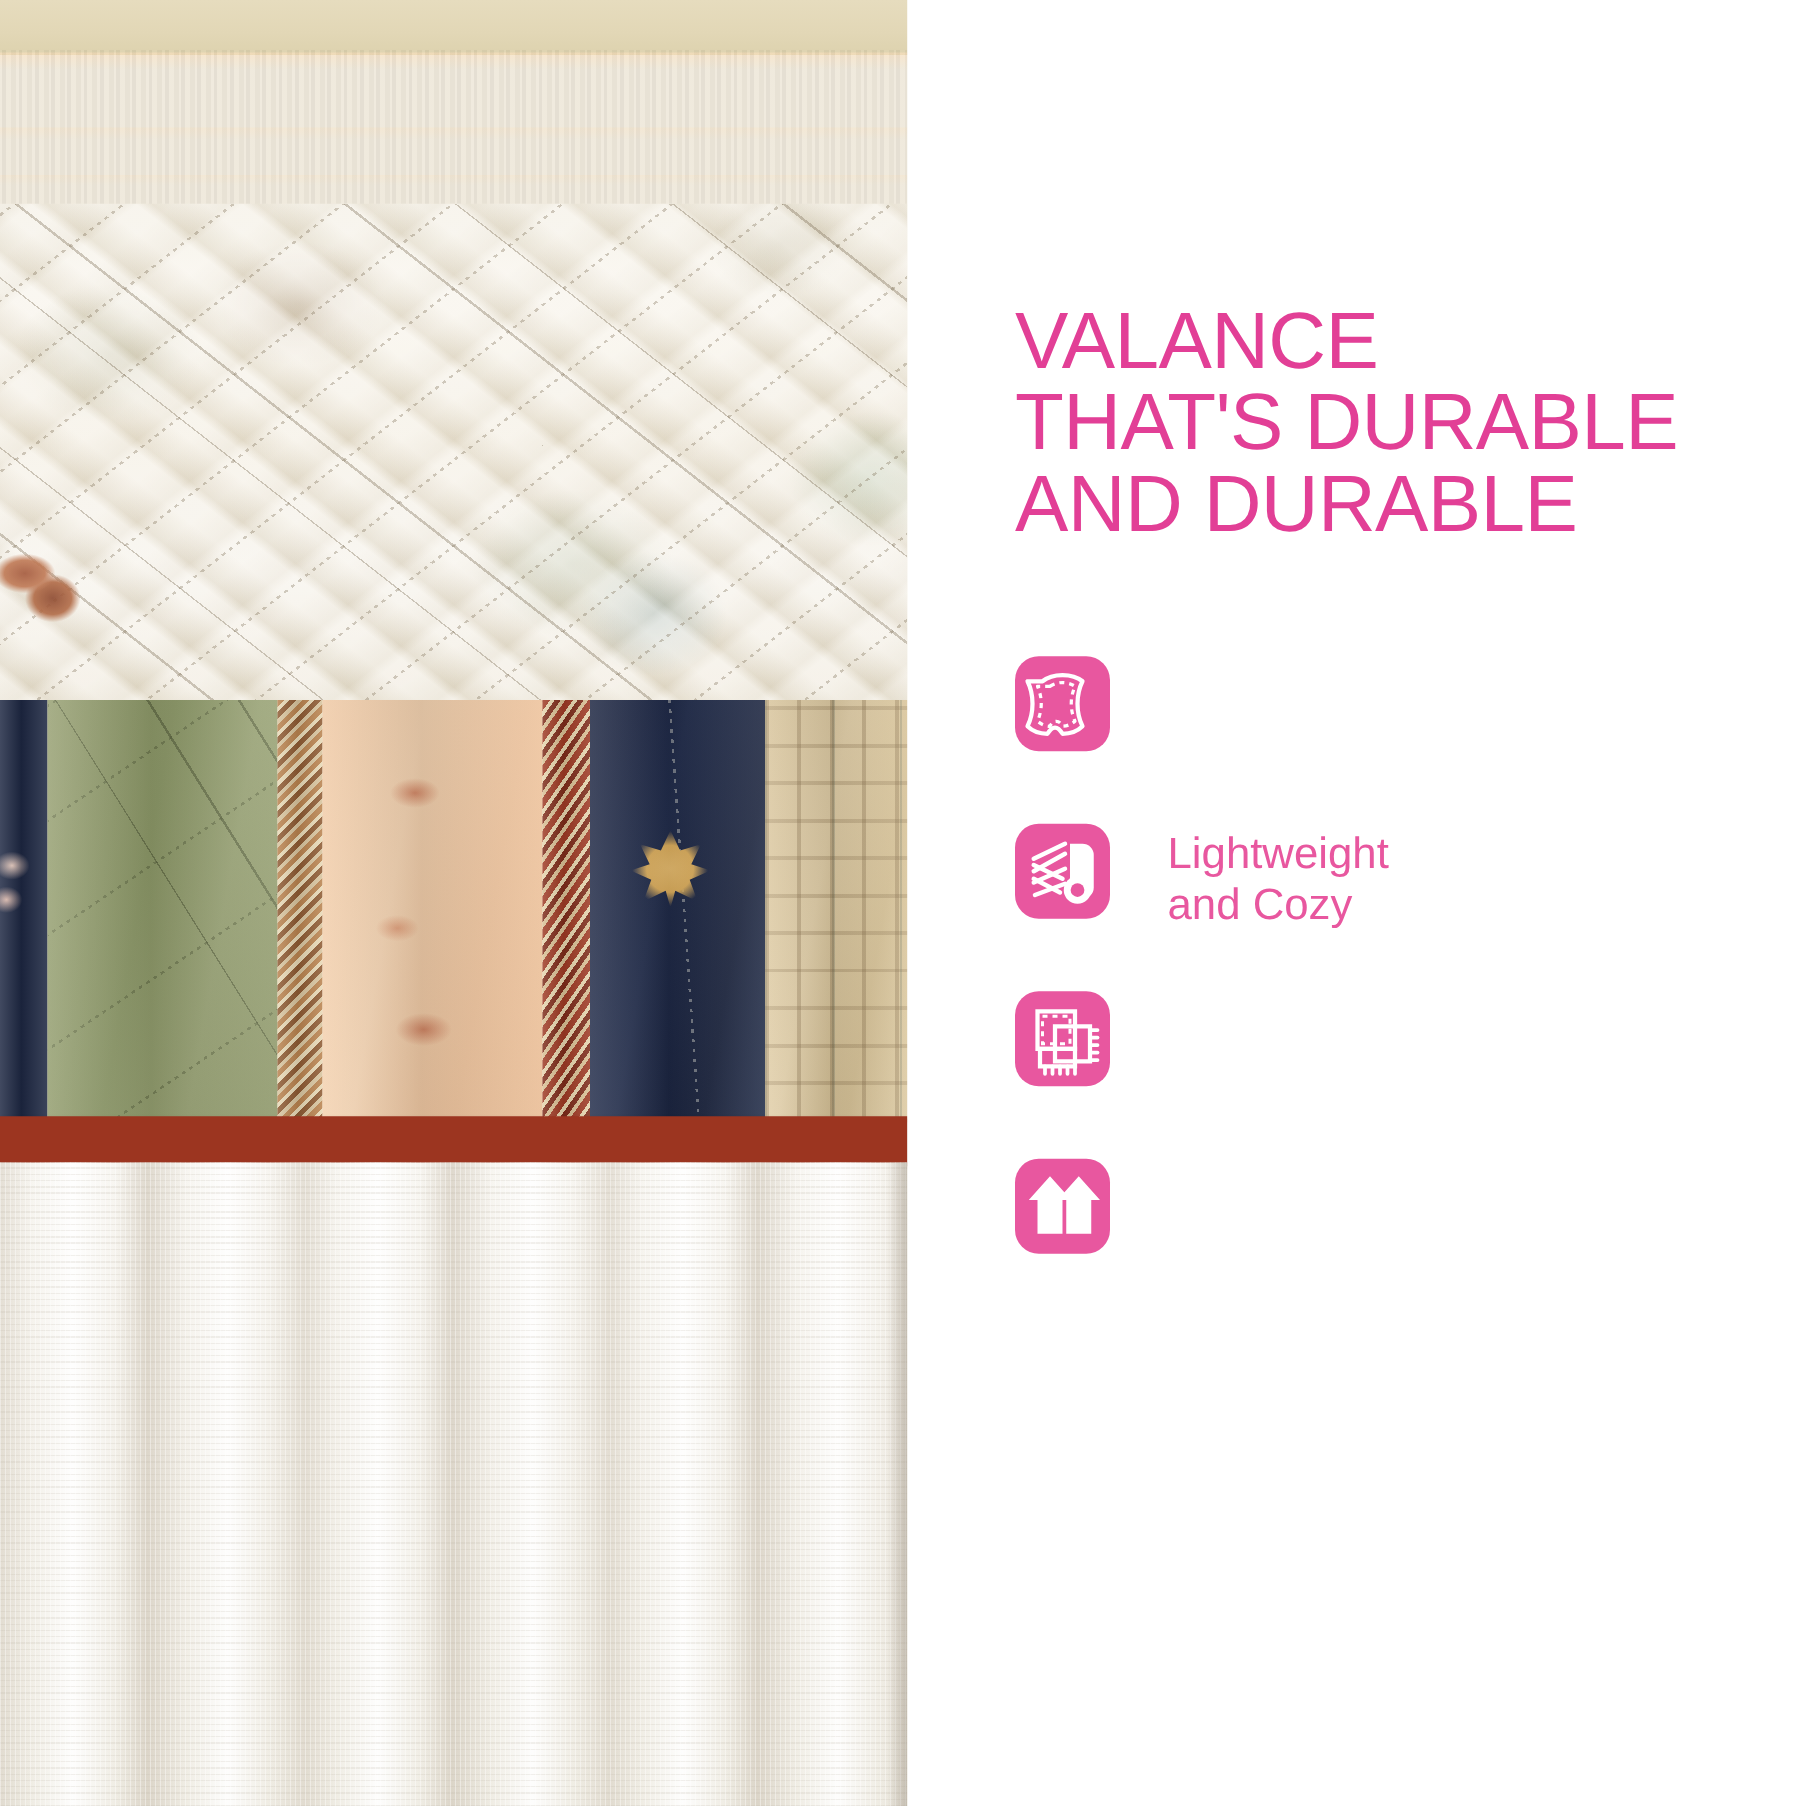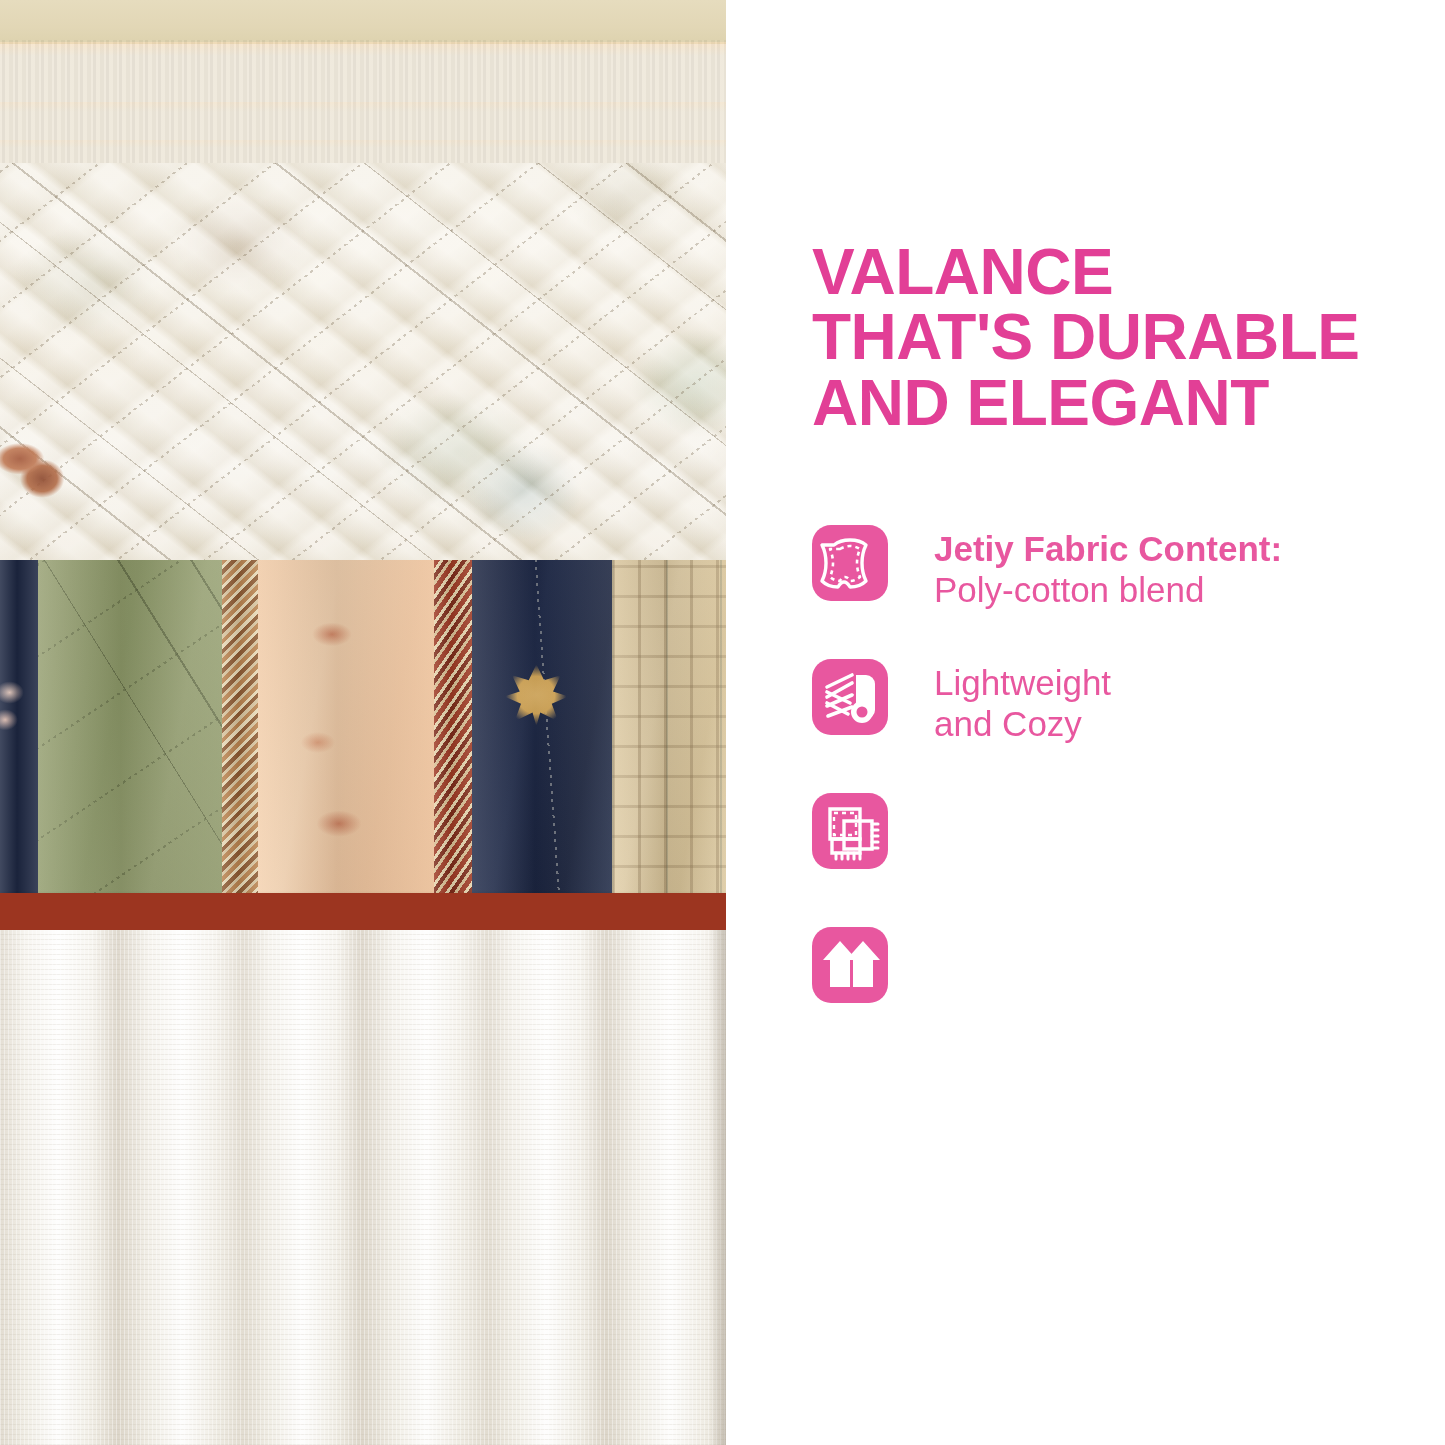--- a/index.html
+++ b/index.html
@@ -174,21 +174,21 @@
     position:absolute; right:0; top:0; width:16px; height:100%;
     background:linear-gradient(90deg,rgba(255,255,255,0),rgba(150,140,125,.42));
   }
 
   
   .content{ position:relative; width:719px; height:1445px; background:#fff; }
 
   .headline{
     position:absolute; left:86px; top:240px; width:600px;
     color:#e23f96;
-    font-weight:bold;
+    font-weight:normal;
     font-size:64px;
     line-height:1.02;
     letter-spacing:-0.5px;
   }
   .headline span{ display:block; }
 
   .features{ position:absolute; left:86px; top:525px; width:610px; }
   .feature{ display:flex; align-items:flex-start; margin-bottom:34px; min-height:100px; }
   .ficon{
     flex:0 0 auto; width:76px; height:76px; border-radius:19px;
@@ -243,35 +243,31 @@
       <div class="curtain-weave"></div>
       <div class="curtain-edge"></div>
     </div>
   </div>
 
   <div class="content">
 
     <div class="headline">
       <span>VALANCE</span>
       <span>THAT'S DURABLE</span>
-      <span>AND ELEGANT</span>
+      <span>AND DURABLE</span>
     </div>
 
     <div class="features">
 
       <div class="feature">
         <div class="ficon">
           <svg viewBox="0 0 76 76">
             <path d="M22 20 q6 -5 16 -5 q10 0 16 5 q-4 8 -4 18 q0 10 4 18 q-6 6 -16 6 q-3 -5 -6 -5 q-3 0 -6 5 q-10 0 -16 -6 q4 -8 4 -18 q0 -10 -4 -18 z" fill="none" stroke="#ffffff" stroke-width="3.4" stroke-linejoin="round"></path>
             <path d="M28 24 q5 -3 10 -3 q5 0 10 3 q-3 7 -3 14 q0 7 3 14 q-5 4 -10 4 q-2 -4 -5 -4 q-3 0 -5 4 q-5 0 -10 -4 q3 -7 3 -14 q0 -7 -3 -14 z" fill="none" stroke="#ffffff" stroke-width="2.6" stroke-dasharray="4 4" stroke-linejoin="round"></path>
           </svg>
-        </div>
-        <div class="ftext">
-          <span class="b">Jetiy Fabric Content:</span><br>
-          <span>Poly-cotton blend</span>
         </div>
       </div>
 
       <div class="feature">
         <div class="ficon">
           <svg viewBox="0 0 76 76">
             <g stroke="#ffffff" stroke-width="3.6" stroke-linecap="round">
               <line x1="15" y1="28" x2="40" y2="16"></line>
               <line x1="15" y1="38" x2="40" y2="24"></line>
               <line x1="15" y1="33" x2="38" y2="44"></line>

